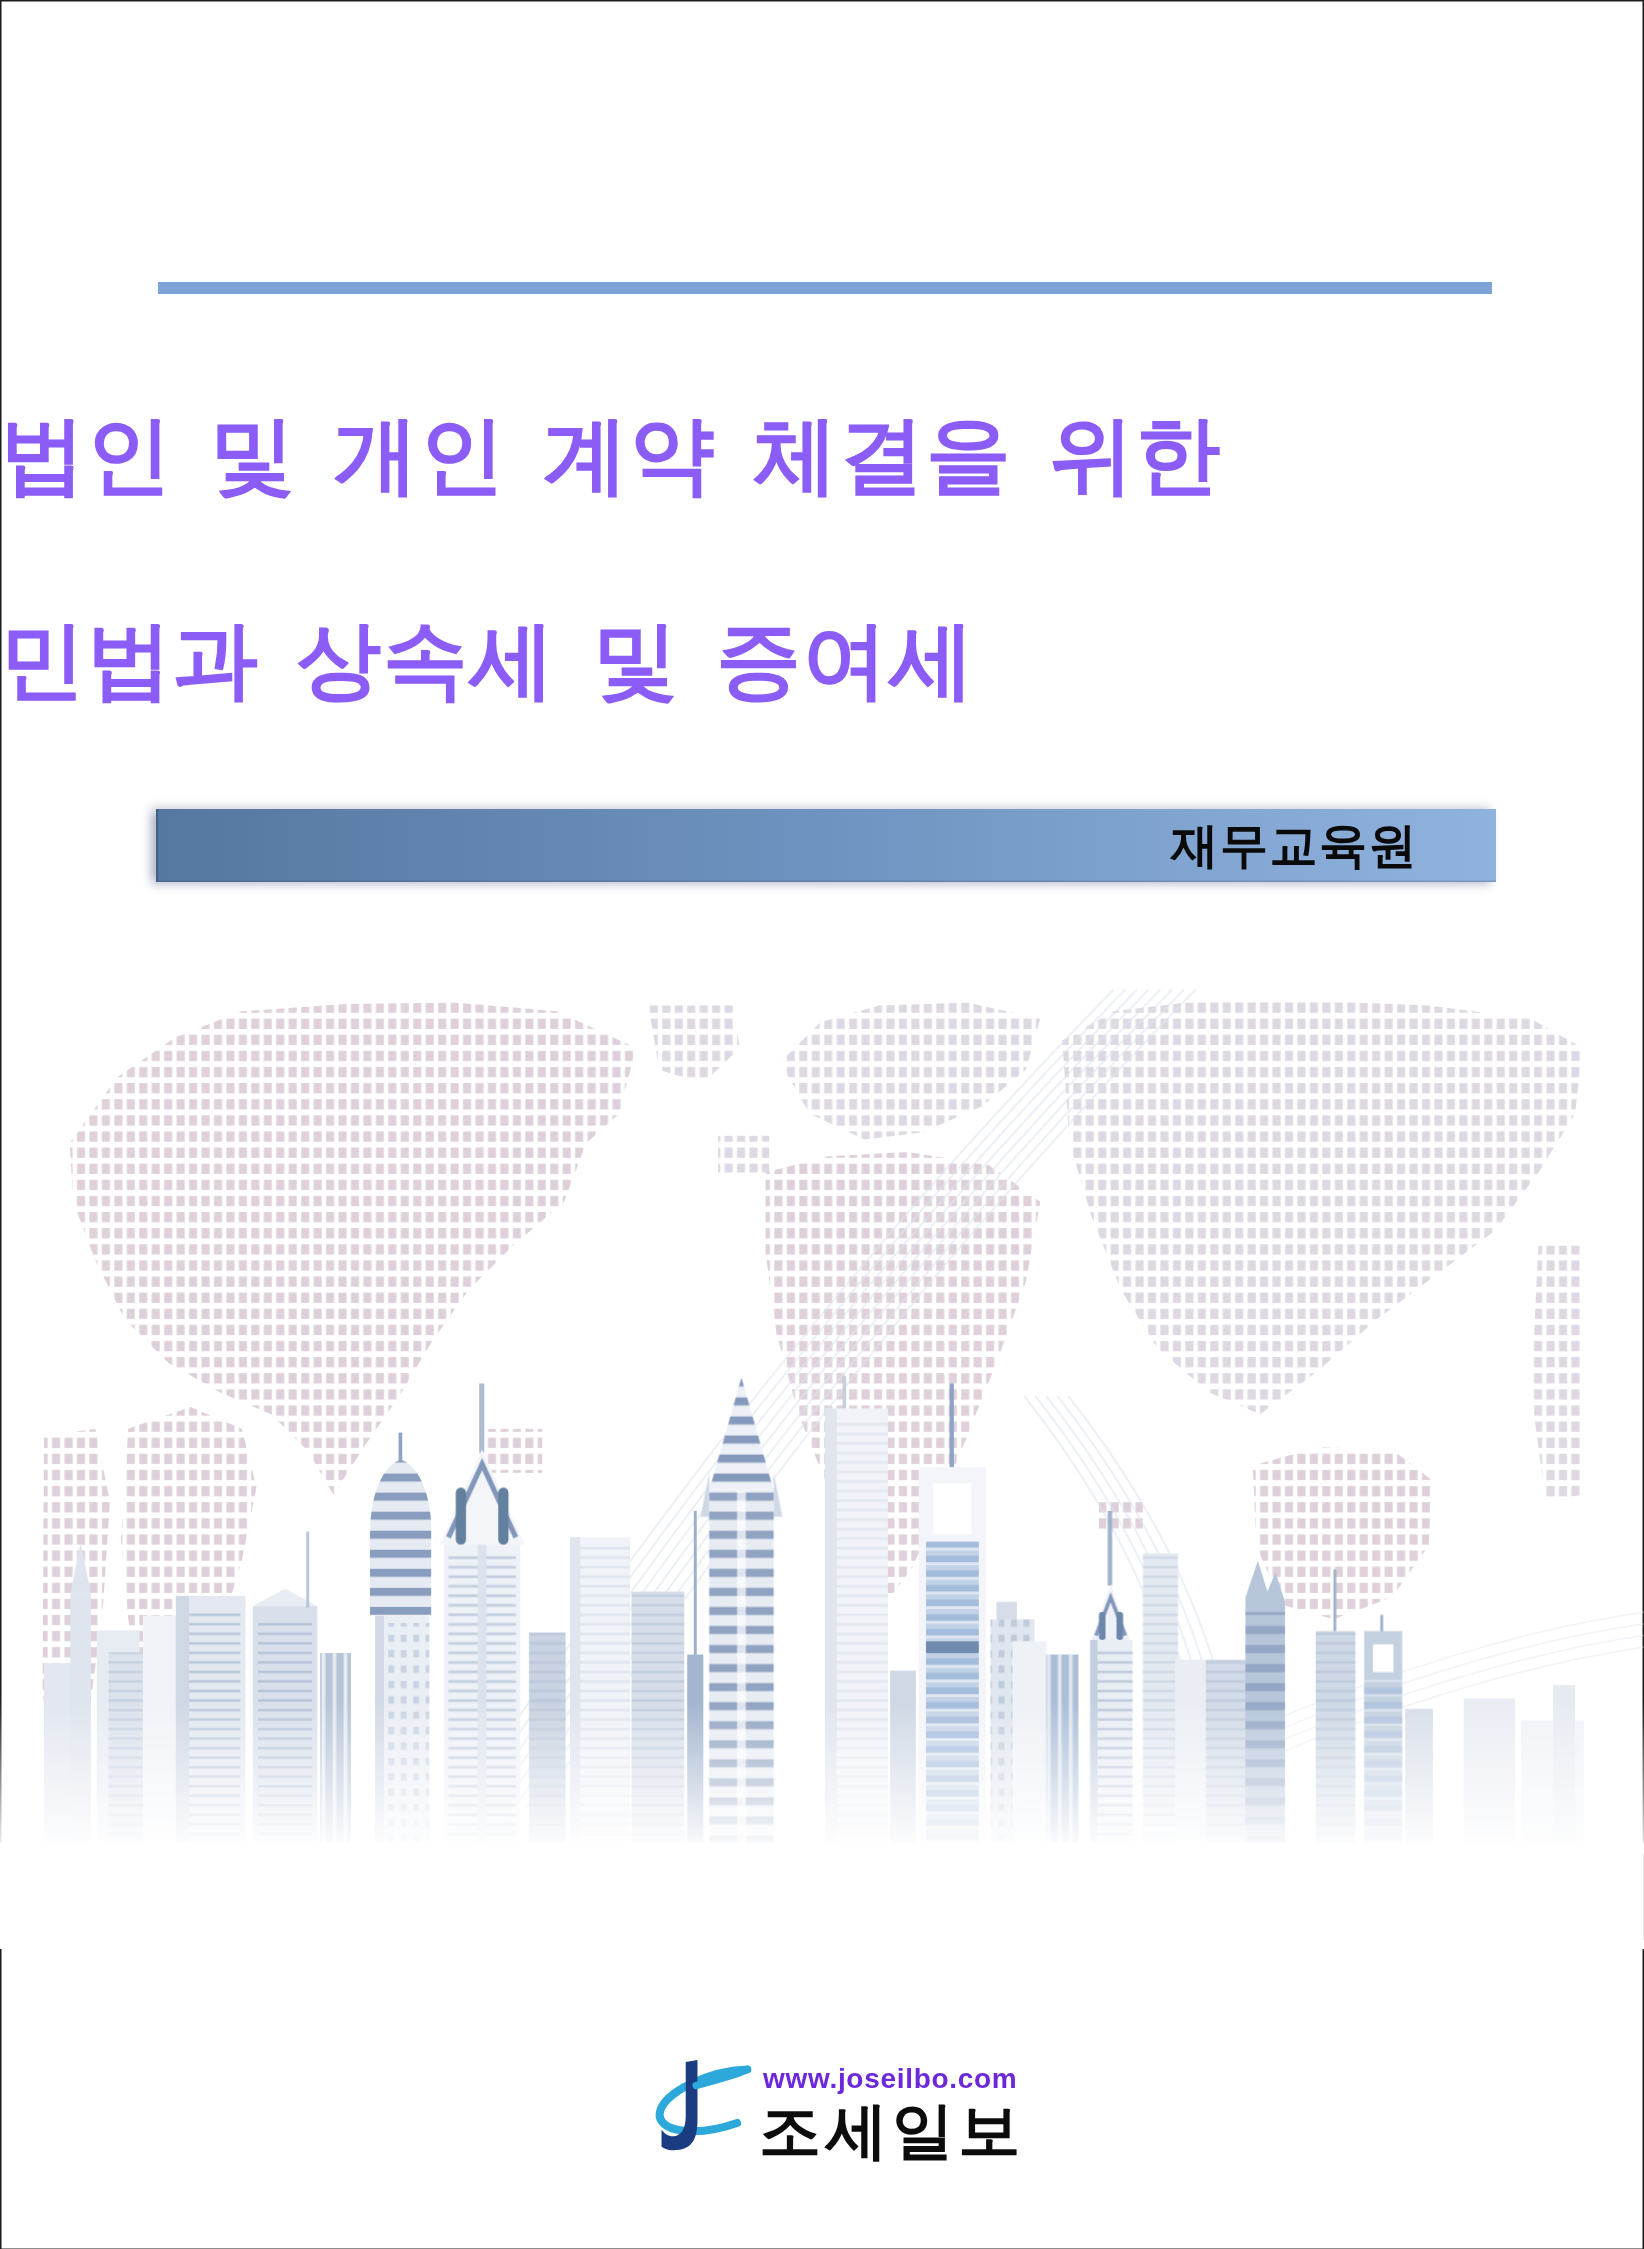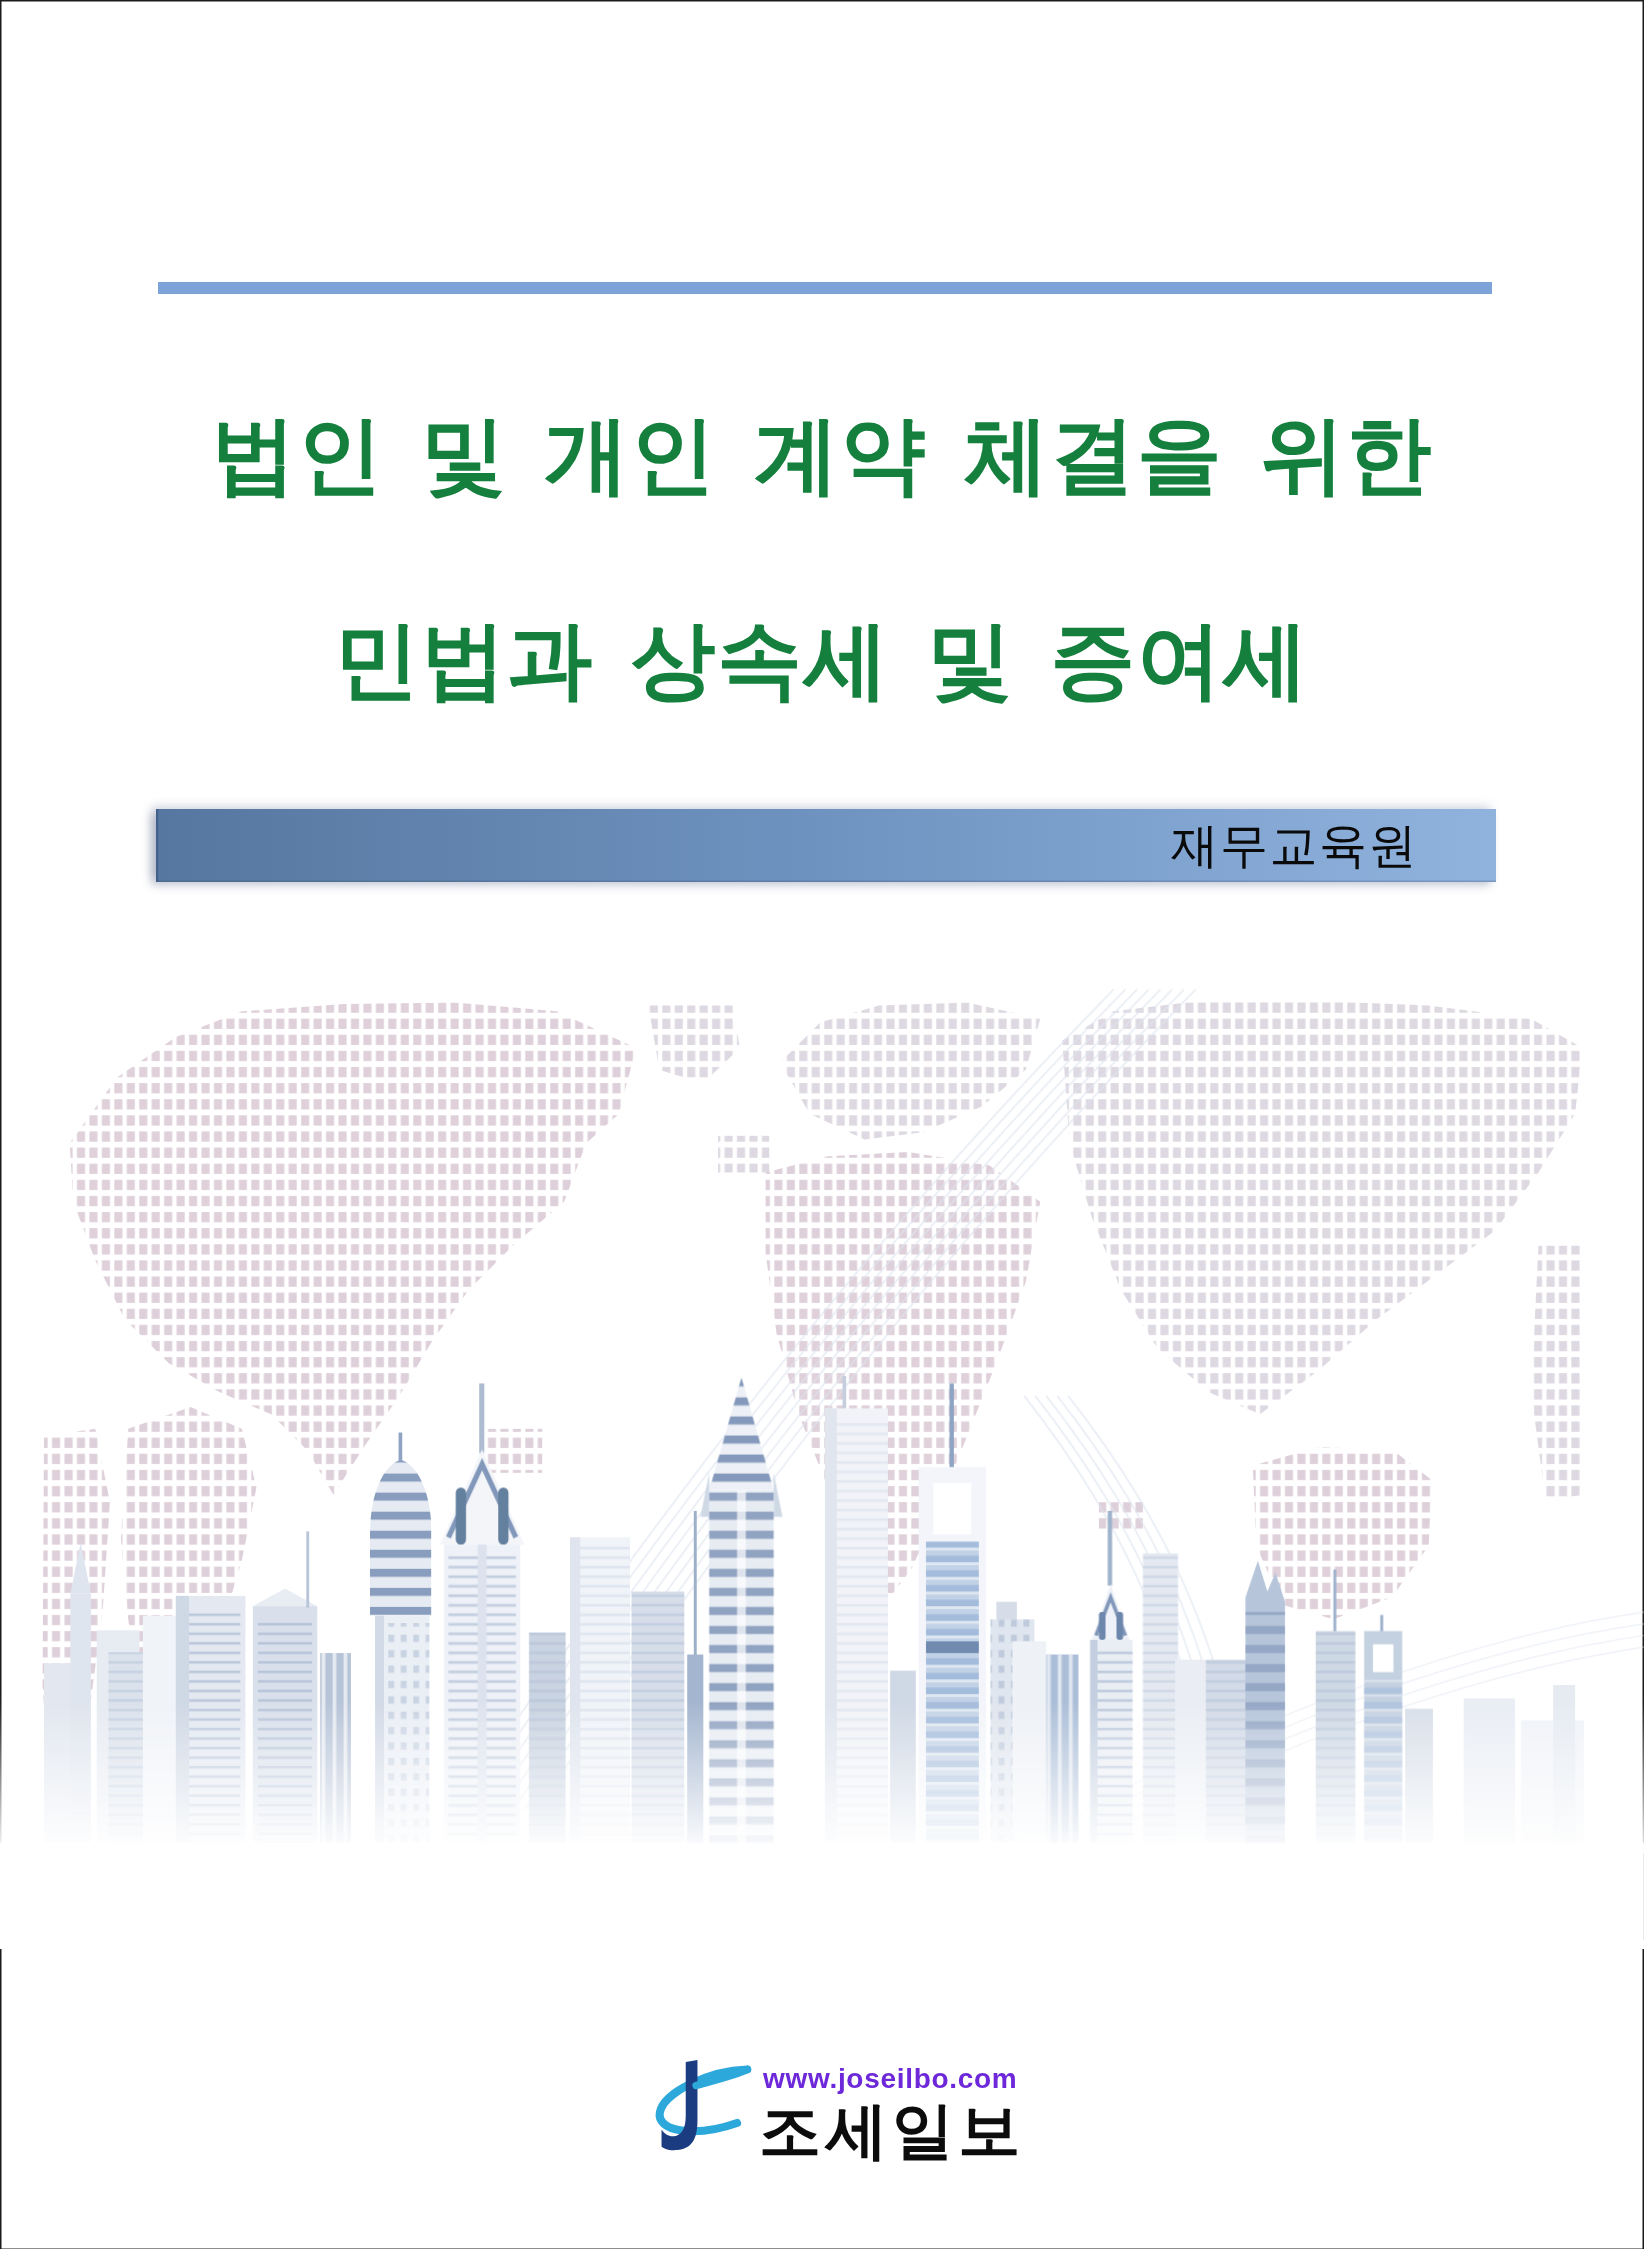--- a/index.html
+++ b/index.html
@@ -12,44 +12,44 @@
     box-shadow: inset 0 0 0 1.5px #1c1c1c;
   }
   .top-rule{
     position:absolute;
     left:158px;top:282px;
     width:1334px;height:11.7px;
     background:#7da3d8;
   }
   .title-line{
     position:absolute;left:0;width:100%;
-    text-align:center;
+    text-align:left;
     font-weight:bold;
-    color:#15803d;
+    color:#8b5cf6;
     font-size:85px;
     letter-spacing:1.5px;
     word-spacing:11.7px;
     white-space:nowrap;
     line-height:1;
   }
   .title-line.l1{top:412px;}
   .title-line.l2{top:602px;margin-top:15px;}
   .banner{
     position:absolute;
     left:156px;top:809px;
     width:1340px;height:73px;
     box-sizing:border-box;
     background:linear-gradient(90deg,#56779f 0%,#6e92bf 48%,#90b3de 100%);
     box-shadow:-5.1px 3.7px 8.8px rgba(105,118,148,.40), -5.1px -3.7px 8.8px rgba(105,118,148,.22), inset 2.2px 0 0 #42608c, inset 0 -1.5px 0 rgba(50,70,100,.25);
     display:flex;align-items:center;justify-content:flex-end;
     padding-right:78px;
   }
   .banner-label{
     font-size:48px;
-    font-weight:normal;
+    font-weight:bold;
     color:#0a0a0a;
     letter-spacing:1.5px;
     line-height:1;
     text-align:center;
   }
   .artwork{position:absolute;left:0;top:982px;width:1644px;height:967px;}
   .logo-mark{position:absolute;left:608px;top:2037px;width:440px;height:169px;}
   .logo-url{
     position:absolute;left:763px;top:2065px;
     font-size:28px;font-weight:bold;color:#6d28d9;letter-spacing:0.7px;line-height:1;

